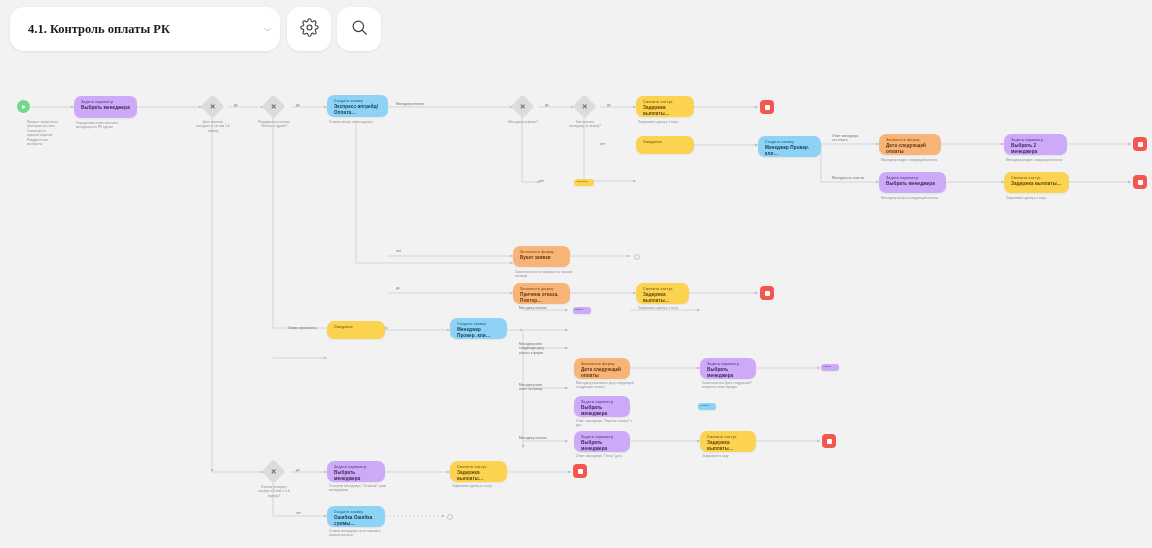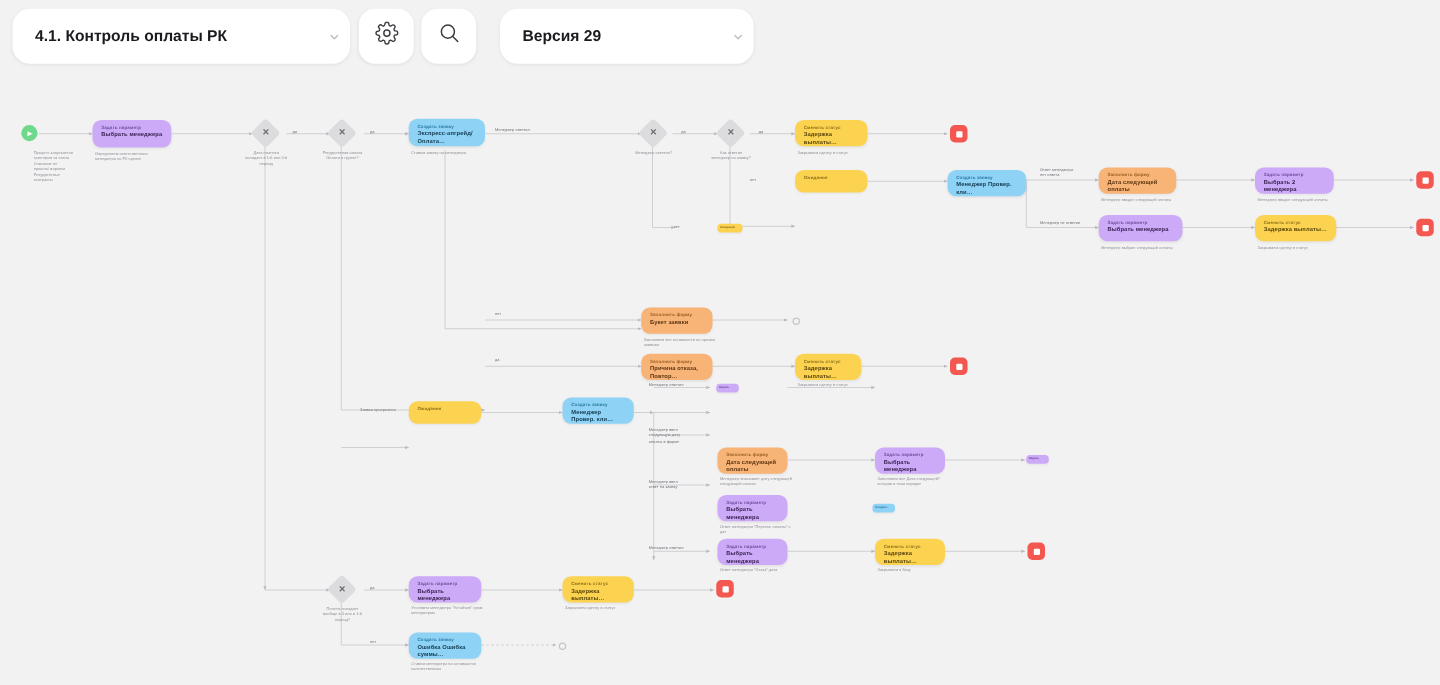--- a/index.html
+++ b/index.html
@@ -14,21 +14,21 @@
   
   .header{
     position:absolute;top:0;left:0;width:1152px;height:58px;
     background:#f2f2f2;z-index:40;
   }
   .hdr-select{
     position:absolute;background:#ffffff;border-radius:14px;
     box-shadow:0 1px 3px rgba(0,0,0,.07);
     display:flex;align-items:center;
   }
-  #proc-select{left:10px;top:7px;width:270px;height:44px;}
+  #proc-select{left:10px;top:7px;width:270px;height:44px;font-family:Liberation Serif, serif;}
   #ver-select{left:400px;top:7px;width:203px;height:44px;}
   .hdr-select .lbl{
     flex:1;padding-left:18px;font-size:12.5px;font-weight:bold;color:#1b1b1f;
     white-space:nowrap;overflow:hidden;text-overflow:ellipsis;
   }
   .chev{
     width:26px;height:44px;display:flex;align-items:center;justify-content:center;
     color:#b9b9bf;
   }
   .chev svg{display:block;}
@@ -141,28 +141,20 @@
 
     <div class="icon-btn" id="search-btn">
       <span>
         <svg width="19" height="19" viewBox="0 0 24 24" fill="none" stroke="#3b3b40" stroke-width="1.5" stroke-linecap="round">
           <circle cx="10.5" cy="10.5" r="6.6"></circle>
             <path d="M15.4 15.4 L20.5 20.5"></path>
         </svg>
       </span>
     </div>
 
-    <div class="hdr-select" id="ver-select">
-      <div class="lbl">Версия 29</div>
-      <div class="chev">
-        <svg width="9" height="9" viewBox="0 0 12 12">
-            <path d="M2.5 4.5 L6 8 L9.5 4.5" fill="none" stroke="currentColor" stroke-width="1.3" stroke-linecap="round" stroke-linejoin="round"></path>
-          </svg>
-      </div>
-    </div>
 
   </div>
 
   <div class="canvas">
 
     <svg class="edges">
       <defs>
         <marker id="ah" markerWidth="5" markerHeight="5" refX="4.2" refY="2.5" orient="auto">
           <path d="M0,0.6 L4.2,2.5 L0,4.4 z" fill="#b9b9c1"></path>
         </marker>

